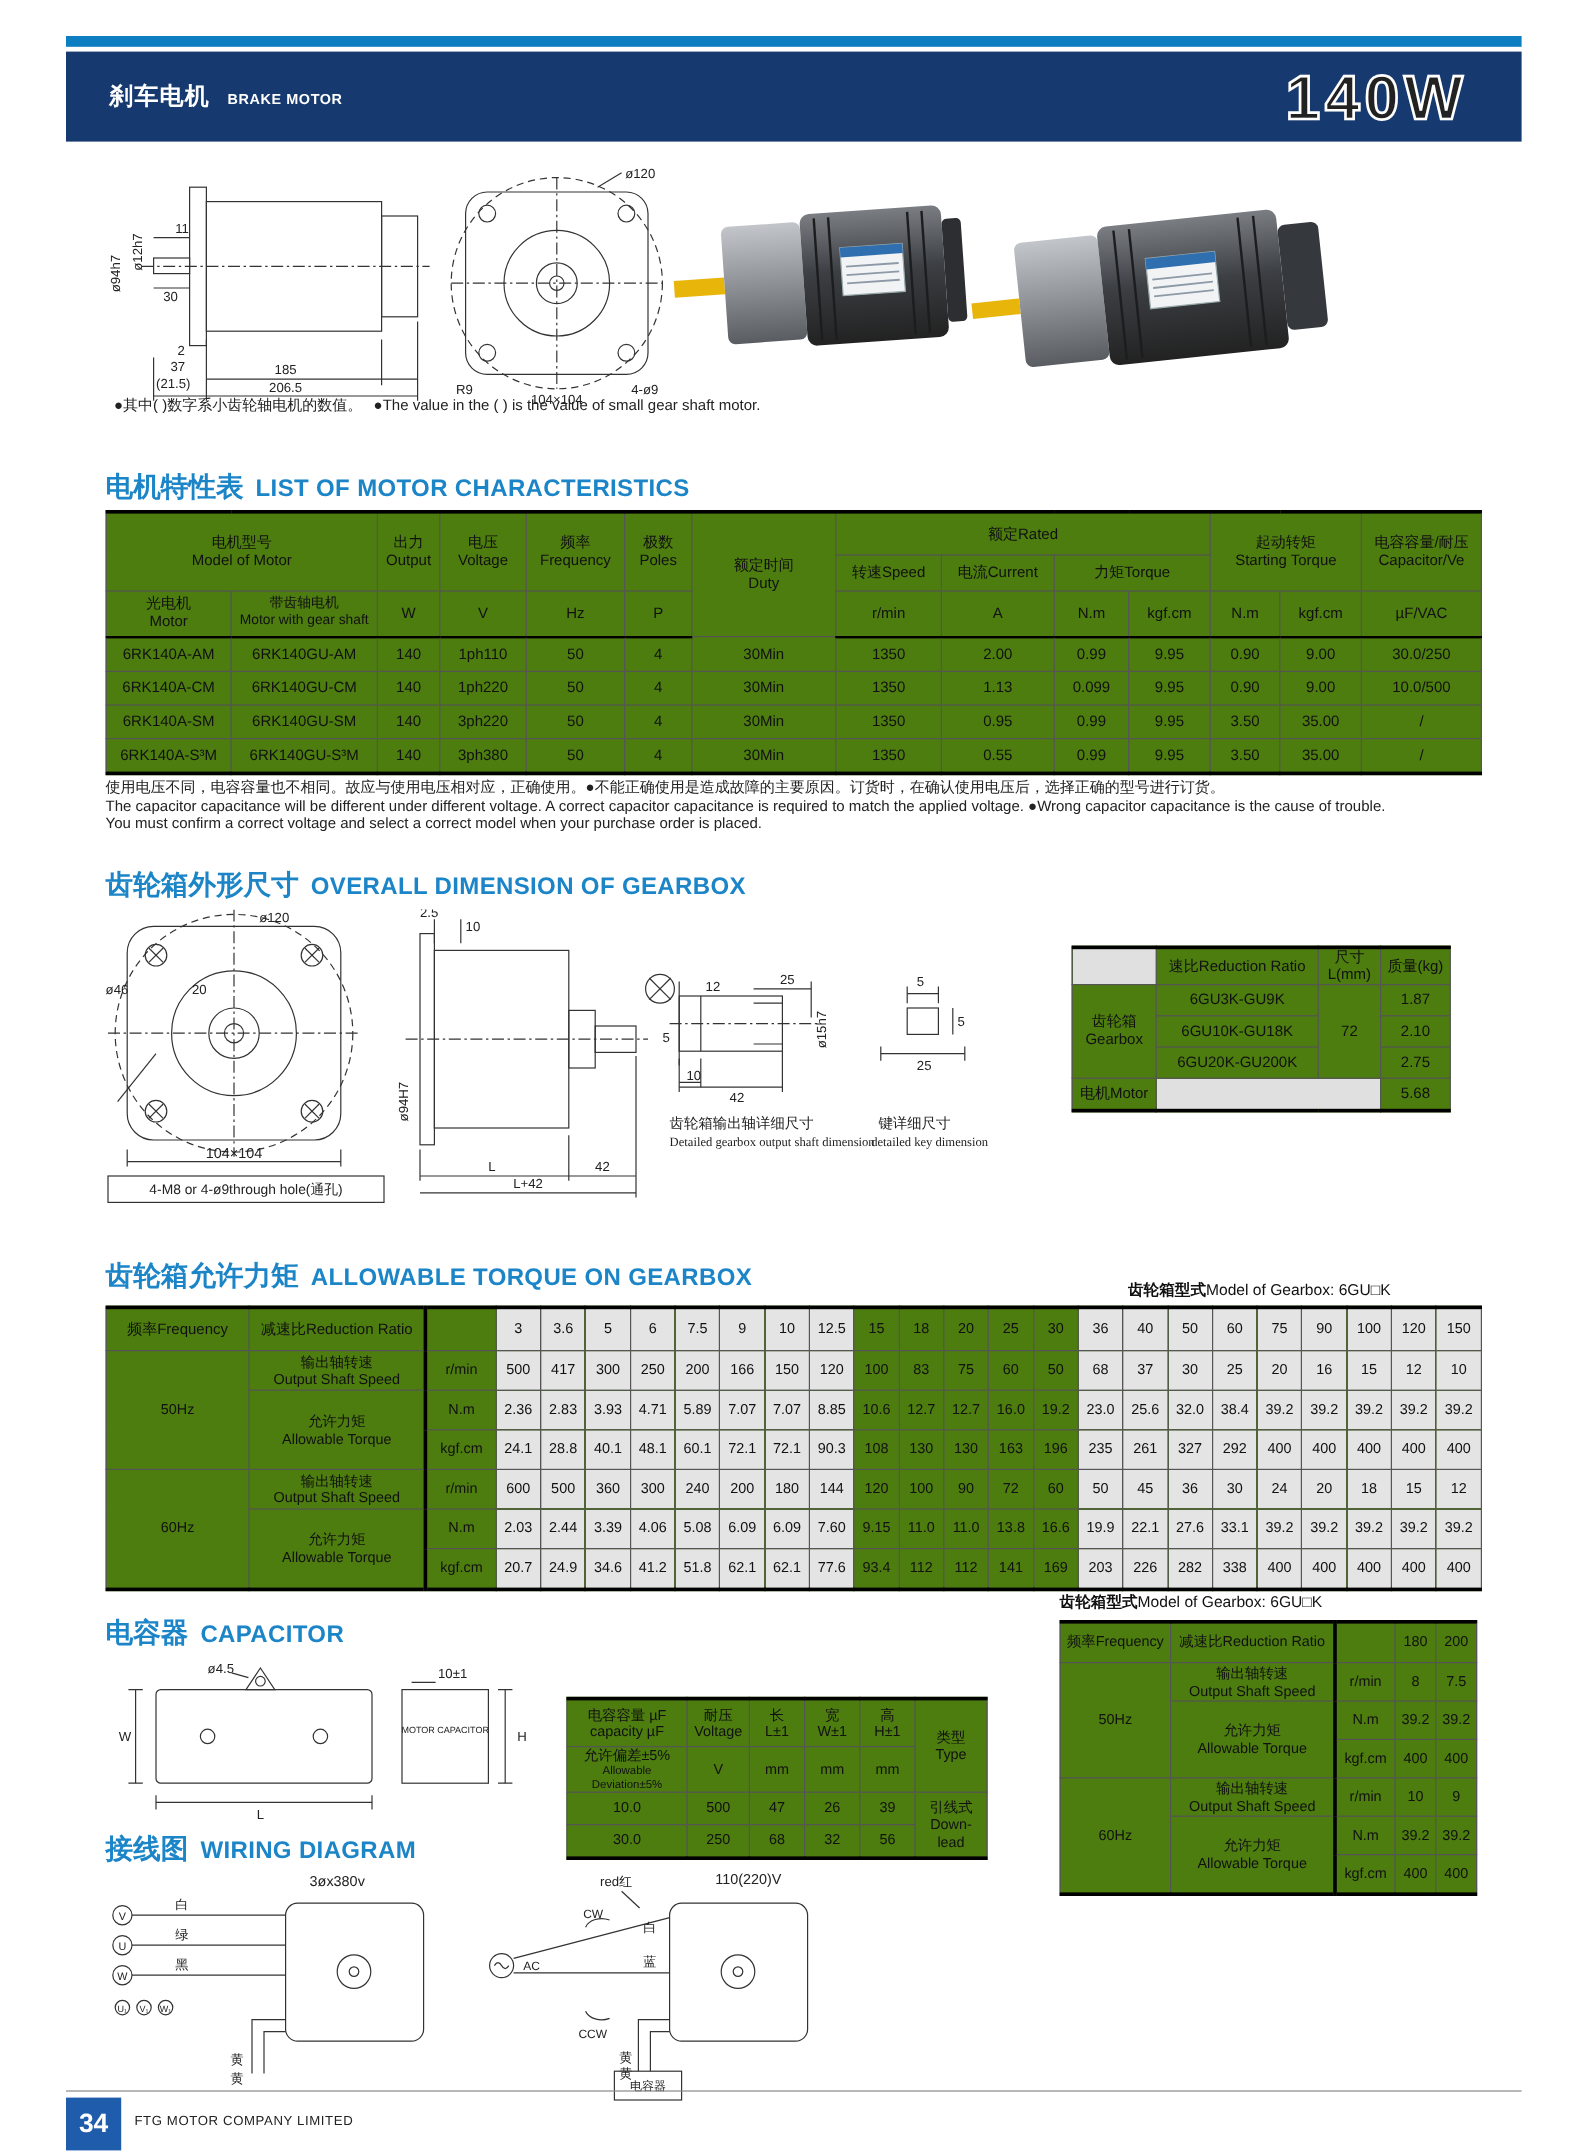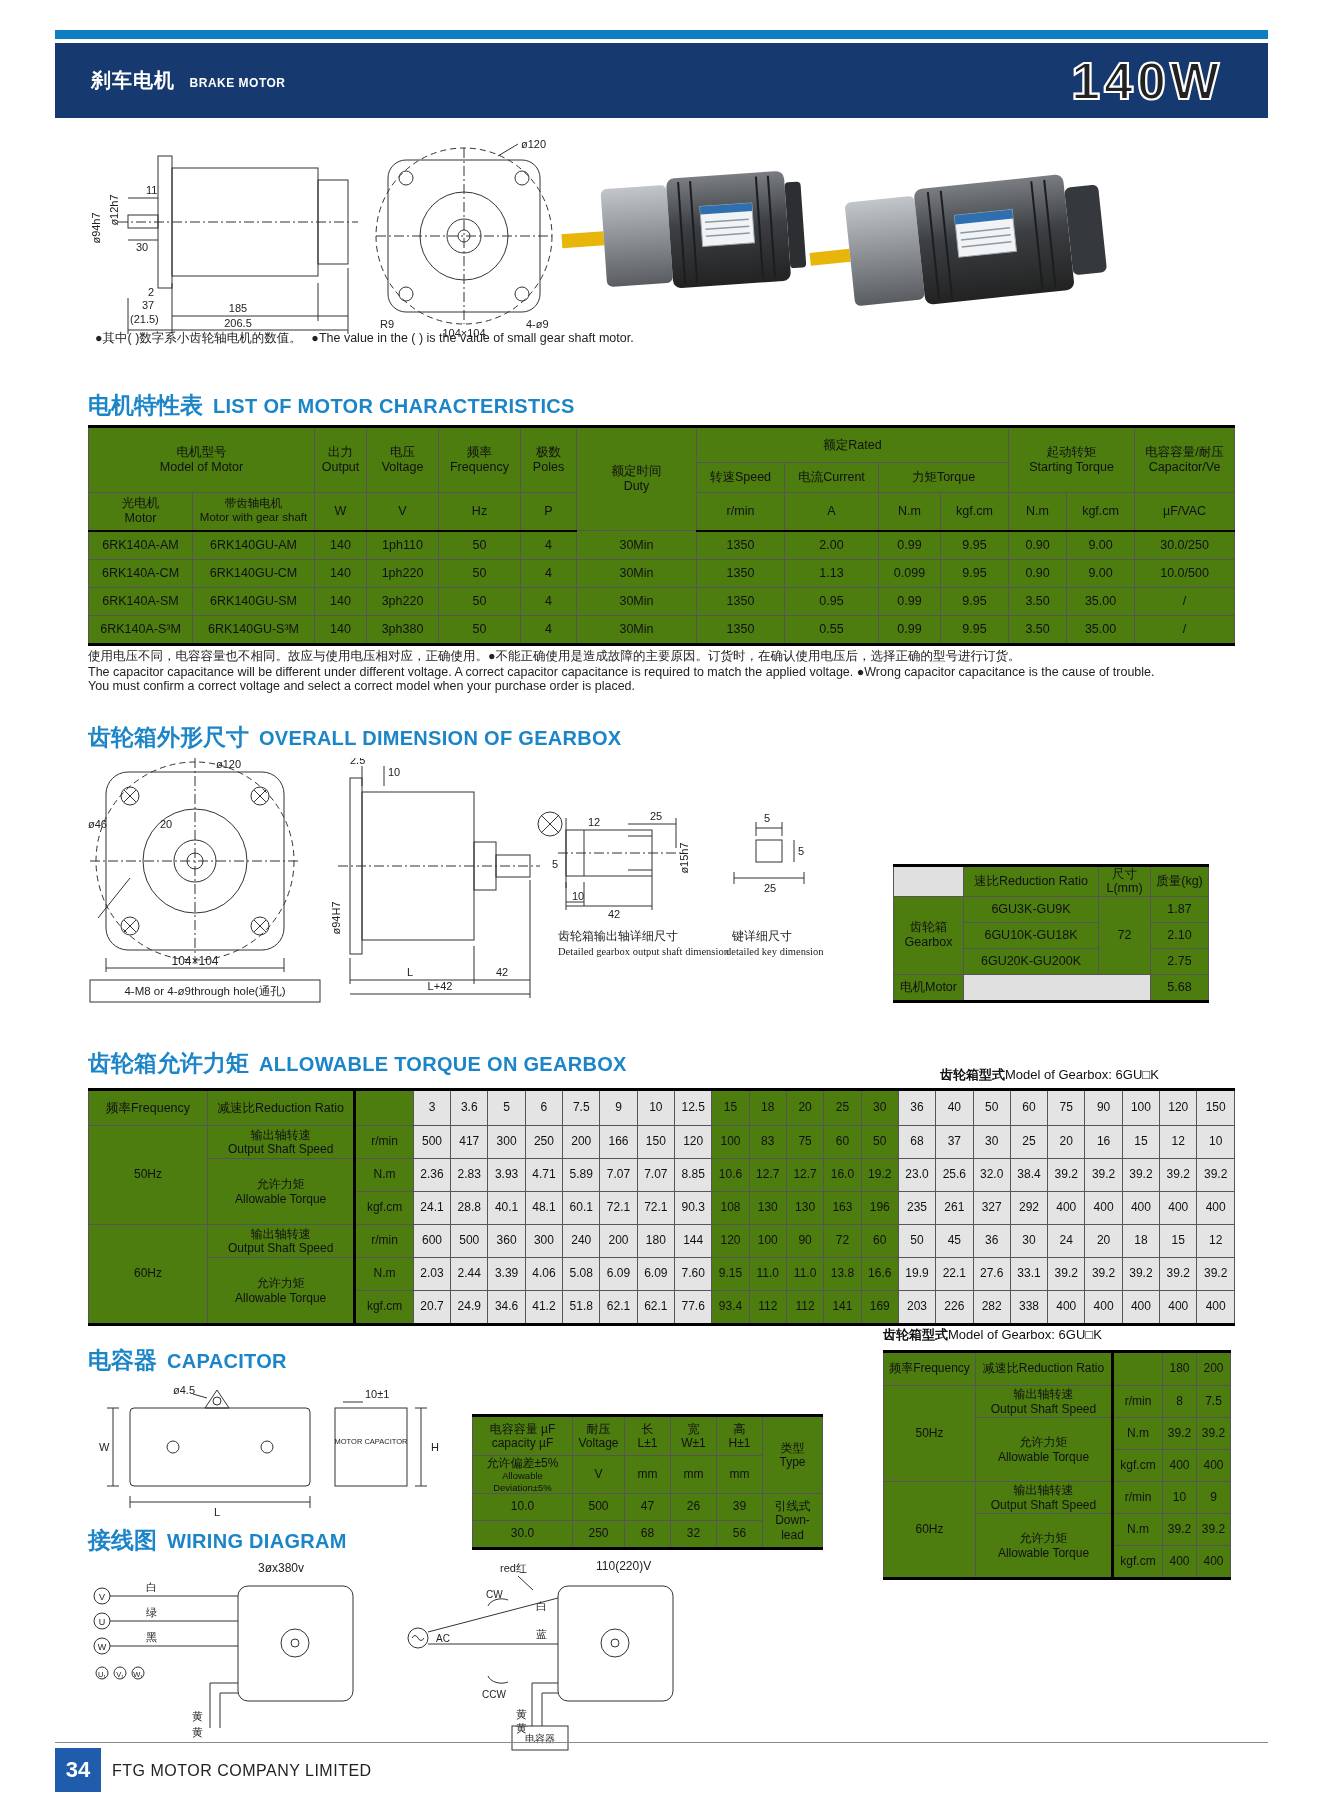--- a/index.html
+++ b/index.html
@@ -31,21 +31,21 @@
   .ttable td{height:32px;font-size:12px;}
   .ttable .hcell{font-size:12.5px;}
   .gtable td{height:25px;}
   .ctable td{height:26px;font-size:12px;}
   .stable td{height:31px;font-size:12px;}
   svg text{font-family:"Liberation Sans","DejaVu Sans",sans-serif;fill:#222;}
   .dim{font-size:11px;}
   .footer-line{left:55px;top:1742px;width:1213px;height:1px;background:#8a8a8a;}
   .page-badge{left:55px;top:1748px;width:46px;height:44px;background:#1f5cab;color:#fff;
       display:flex;align-items:center;justify-content:center;font-size:22px;font-weight:bold;}
-  .company{left:112px;top:1762px;font-size:16px;color:#222;letter-spacing:0.5px;}
+  .company{left:112px;top:1762px;font-size:11px;color:#222;letter-spacing:0.5px;}
 </style>
 </head>
 <body>
 
 <div class="page">
 
   <div class="abs stripe"></div>
   <div class="abs band">
     <div class="band-title">
       <span>刹车电机</span>
@@ -416,21 +416,21 @@
         <line x1="646" y1="114" x2="646" y2="126"></line>
         <line x1="716" y1="114" x2="716" y2="126"></line>
     </g>
     <text class="dim" x="676" y="64">5</text>
     <text class="dim" x="710" y="97">5</text>
     <text class="dim" x="676" y="134">25</text>
     <text x="644" y="182" style="font-size:12px">键详细尺寸</text>
     <text x="638" y="197" style="font-size:10.5px;font-family:'Liberation Serif',serif">detailed key dimension</text>
   </svg>
 
-  <table class="abs gtable bt bb" style="left:893px;top:864px;width:315px;">
+  <table class="abs gtable bt bb" style="left:893px;top:788px;width:315px;">
     <colgroup>
         <col style="width:70px">
         <col style="width:135px">
         <col style="width:52px">
         <col style="width:58px">
       </colgroup>
     <tbody>
         <tr style="height:28px">
       <td class="gray"></td>
       <td>速比Reduction Ratio</td>

